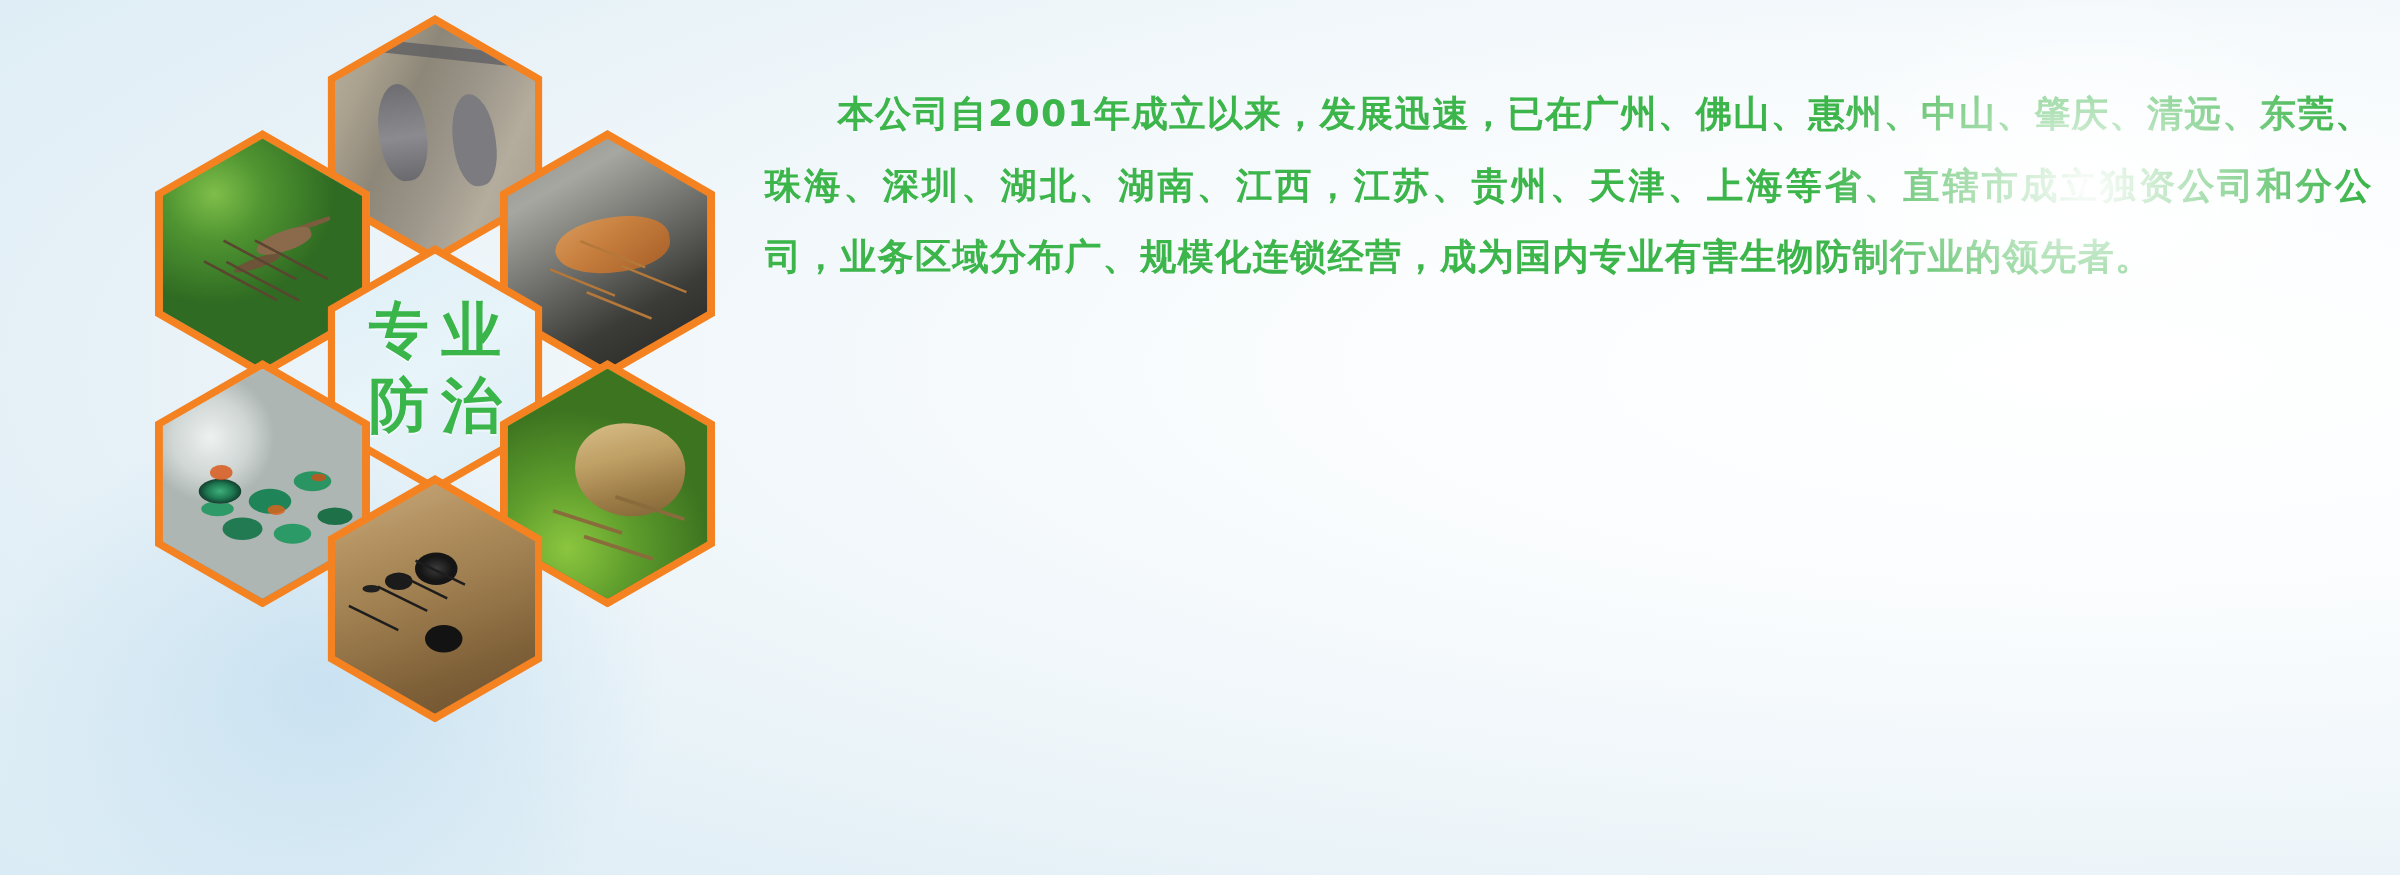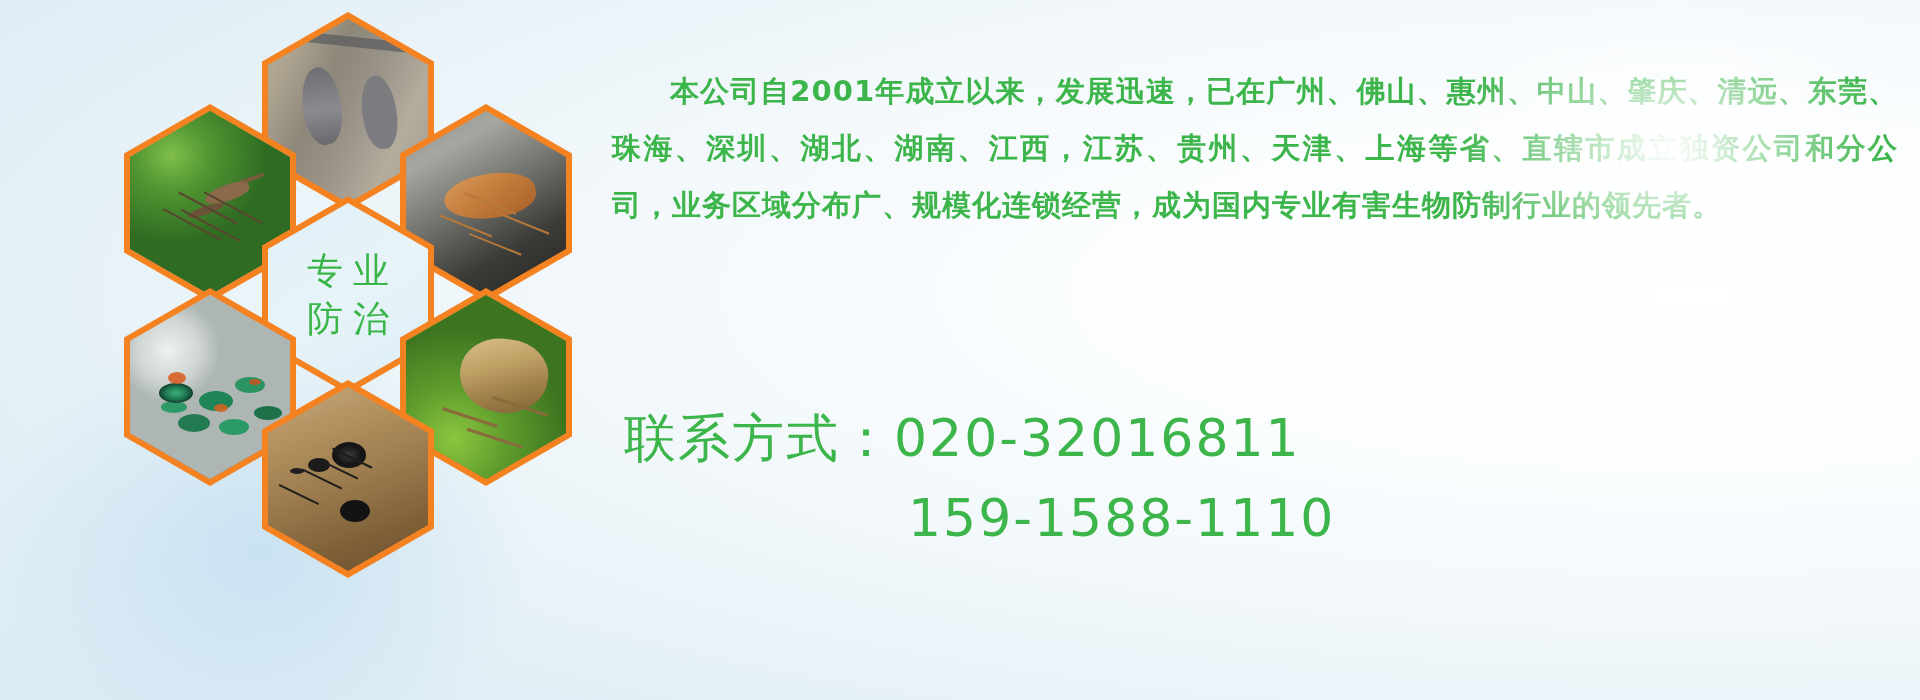--- a/index.html
+++ b/index.html
@@ -49,21 +49,21 @@
   .h-lowright{left:314px; top:294px;}
   .h-bottom  {left:176px; top:386px;}
 
   .center-face{
     position:absolute;inset:0;
     background:linear-gradient(150deg,#dff0f7 0%,#e7f4f9 48%,#ddeef6 100%);
     display:flex;flex-direction:column;align-items:center;justify-content:center;
     gap:12px;
   }
   .center-face .cw{
-    color:#3ab54a;font-weight:normal;font-size:36px;letter-spacing:10px;
+    color:#3ab54a;font-weight:bold;font-size:48px;letter-spacing:10px;
     text-indent:10px;line-height:1;
     font-family:"DejaVu Sans","Liberation Sans",sans-serif;
     text-shadow:0 1px 0 rgba(255,255,255,.5);
   }
 
   
   .art.mosquito{
     background:
       radial-gradient(60% 48% at 26% 24%, #7fbe4a 0%, #4f9431 42%, #2f6b22 100%),
       linear-gradient(160deg,#4c9a33 0%,#6fb648 26%,#f2b9a8 45%,#f0a898 62%,#eb9d8e 100%);
@@ -231,18 +231,14 @@
         <div class="art ant"></div>
       </div>
     </div>
 
   </div>
 
   <div class="copy">
     <p class="para">本公司自2001年成立以来，发展迅速，已在广州、佛山、惠州、中山、肇庆、清远、东莞、珠海、深圳、湖北、湖南、江西，江苏、贵州、天津、上海等省、直辖市成立独资公司和分公司，业务区域分布广、规模化连锁经营，成为国内专业有害生物防制行业的领先者。</p>
   </div>
 
-  <div class="contact">
-    <div class="c-line l1">联系方式：020-32016811</div>
-    <div class="c-line l2">159-1588-1110</div>
-  </div>
 
 </div>
 
 </body></html>

